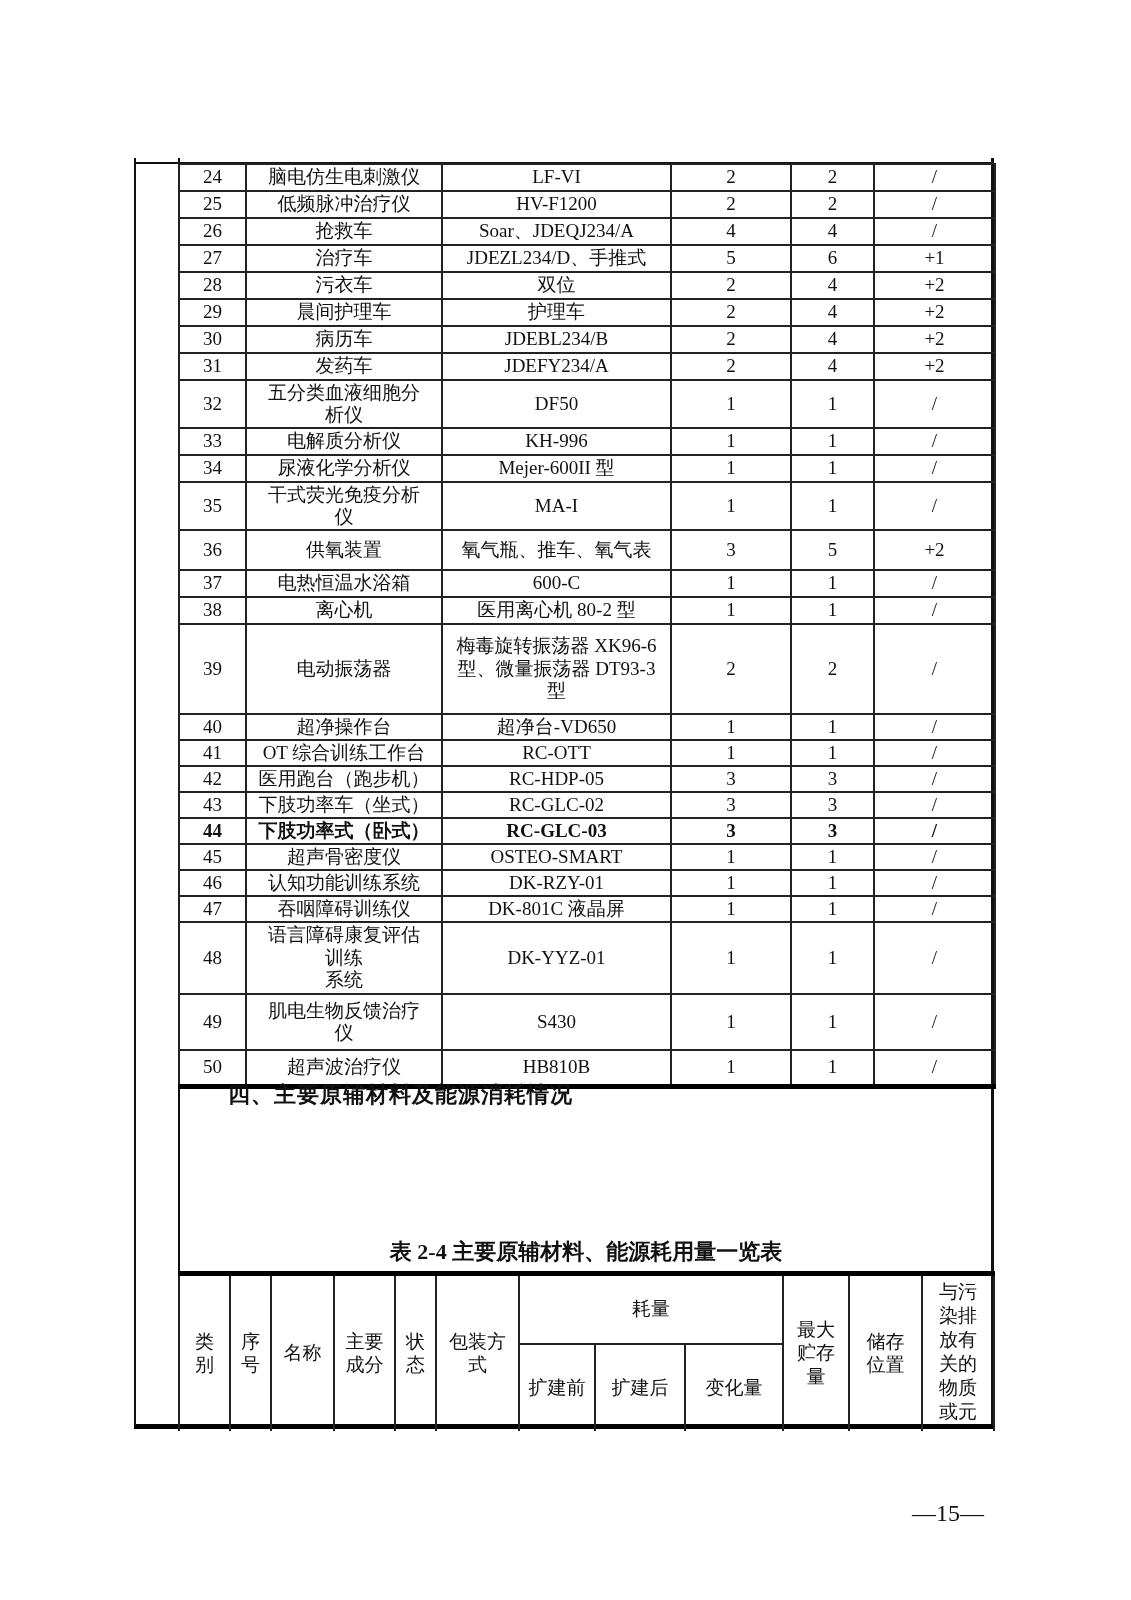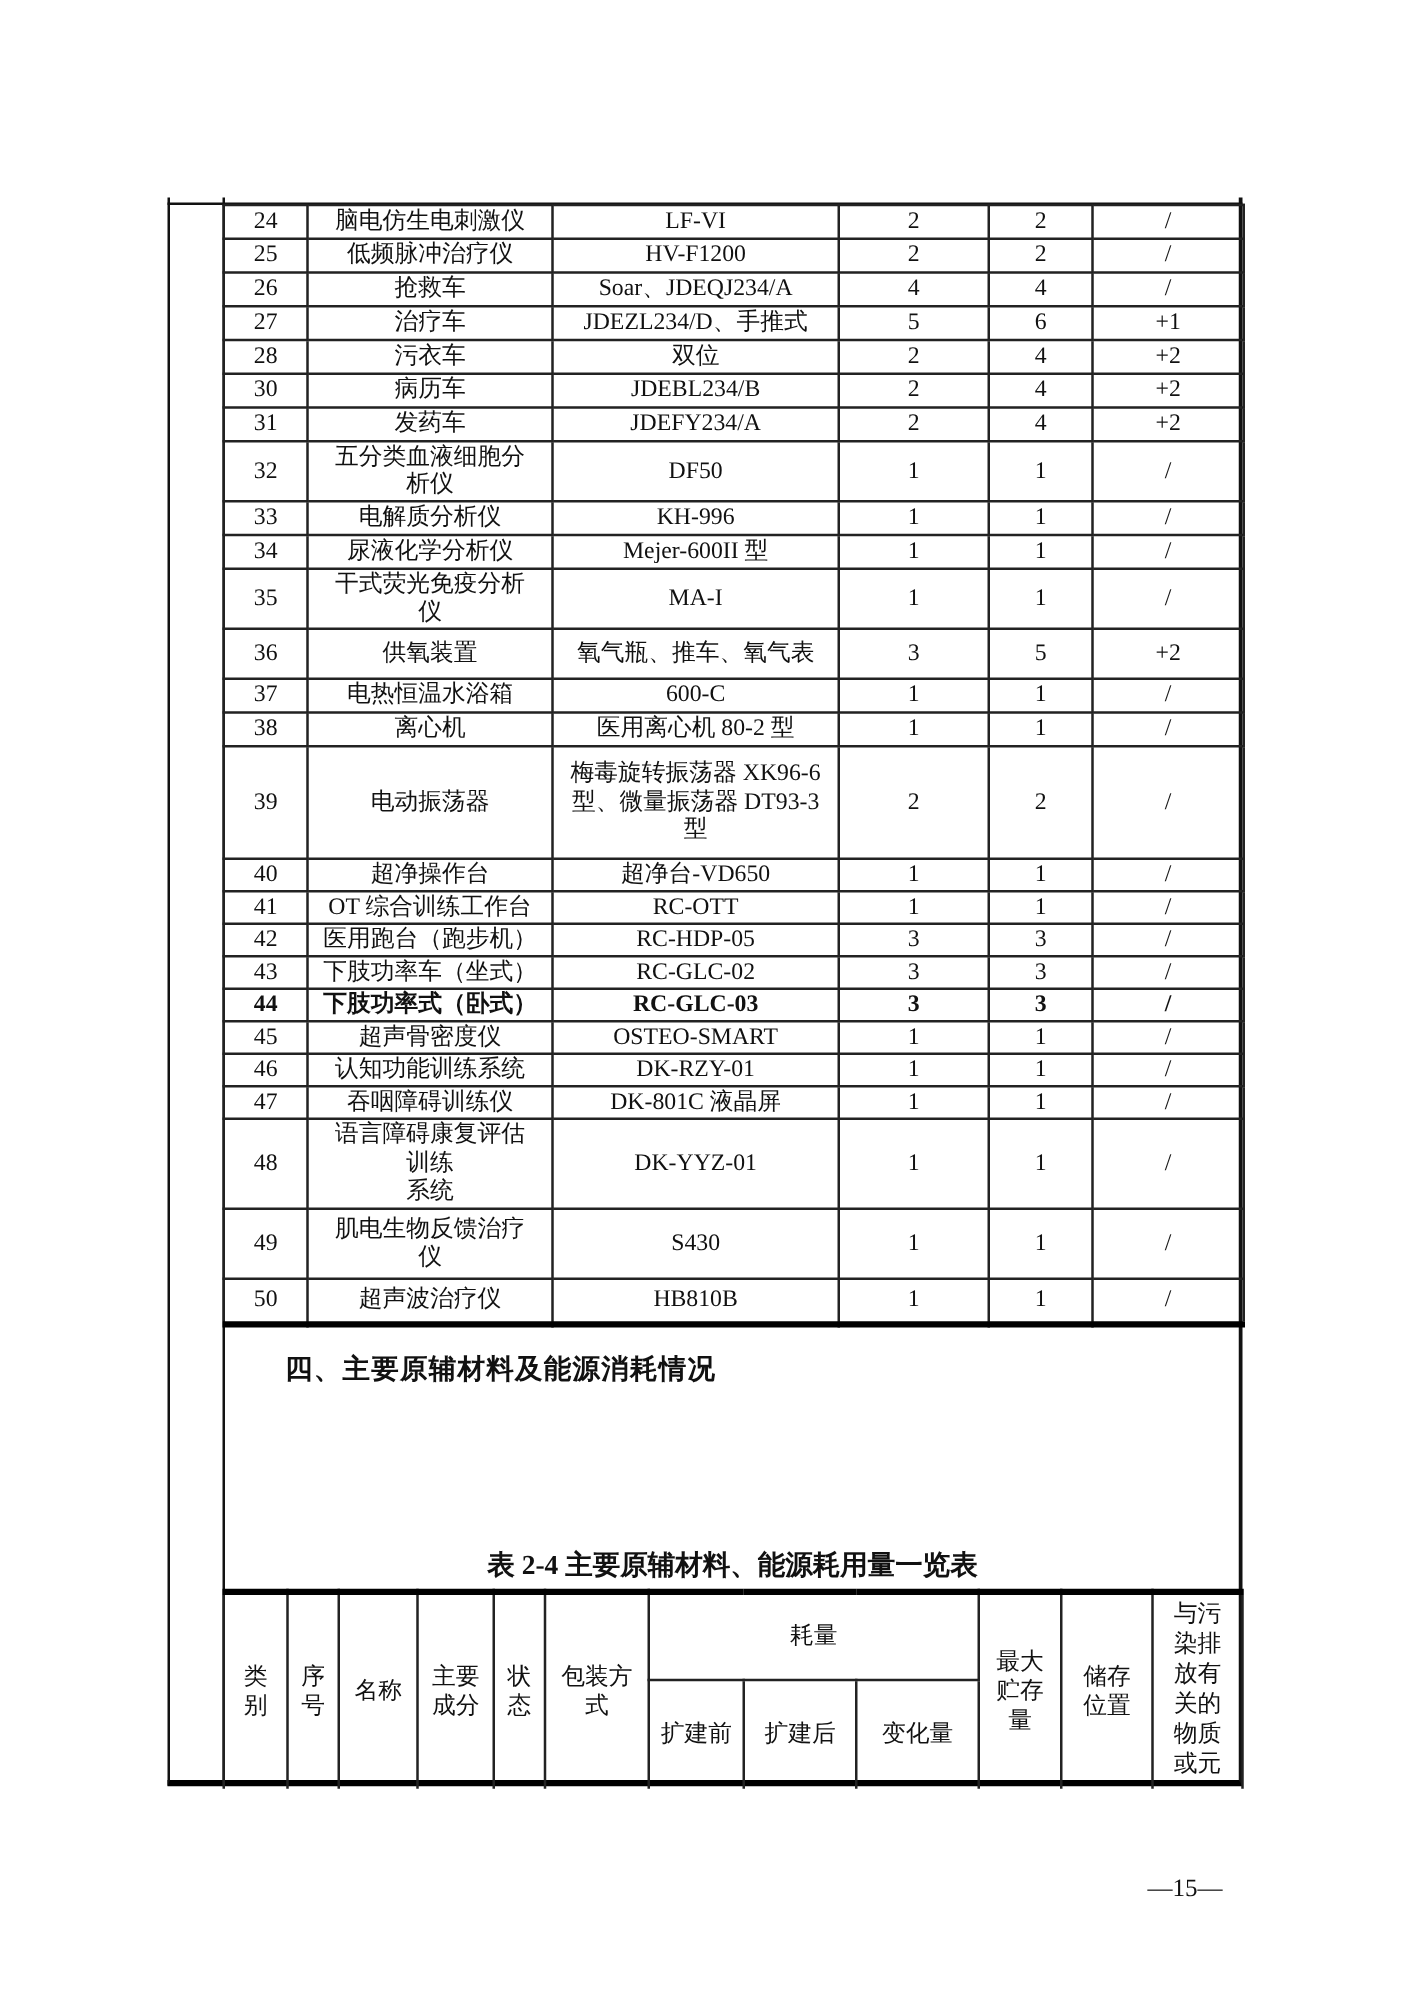--- a/index.html
+++ b/index.html
@@ -65,21 +65,21 @@
     white-space:pre-line;
     padding:0 1px;
   }
   table.materials tr:first-child th { border-top:none; }
   table.materials th.cut { border-bottom:none; }
   table.materials th.top-align {
     vertical-align:top; line-height:24px; padding-top:4px;
   }
   .page-number {
     position:absolute; left:873px; top:1500px; width:150px;
-    text-align:center; font-size:20px;
+    text-align:center; font-size:24px;
   }
 </style>
 </head>
 <body>
 
 <div class="page">
 
   <div class="frame"></div>
   <div class="gutter-line"></div>
   <div class="top-rule"></div>
@@ -123,20 +123,28 @@
           <td>治疗车</td>
           <td>JDEZL234/D、手推式</td>
           <td>5</td>
           <td>6</td>
           <td>+1</td>
         </tr>
         <tr style="height: 27px;">
           <td>28</td>
           <td>污衣车</td>
           <td>双位</td>
+          <td>2</td>
+          <td>4</td>
+          <td>+2</td>
+        </tr>
+        <tr style="height: 27px;">
+          <td>29</td>
+          <td>晨间护理车</td>
+          <td>护理车</td>
           <td>2</td>
           <td>4</td>
           <td>+2</td>
         </tr>
         <tr style="height: 27px;">
           <td>30</td>
           <td>病历车</td>
           <td>JDEBL234/B</td>
           <td>2</td>
           <td>4</td>

